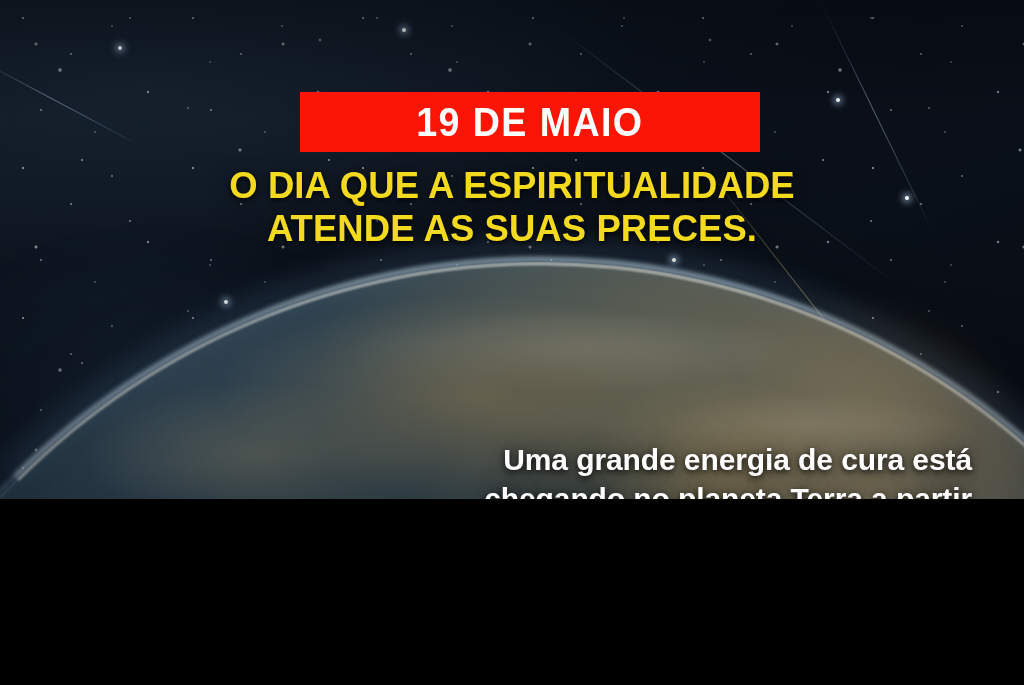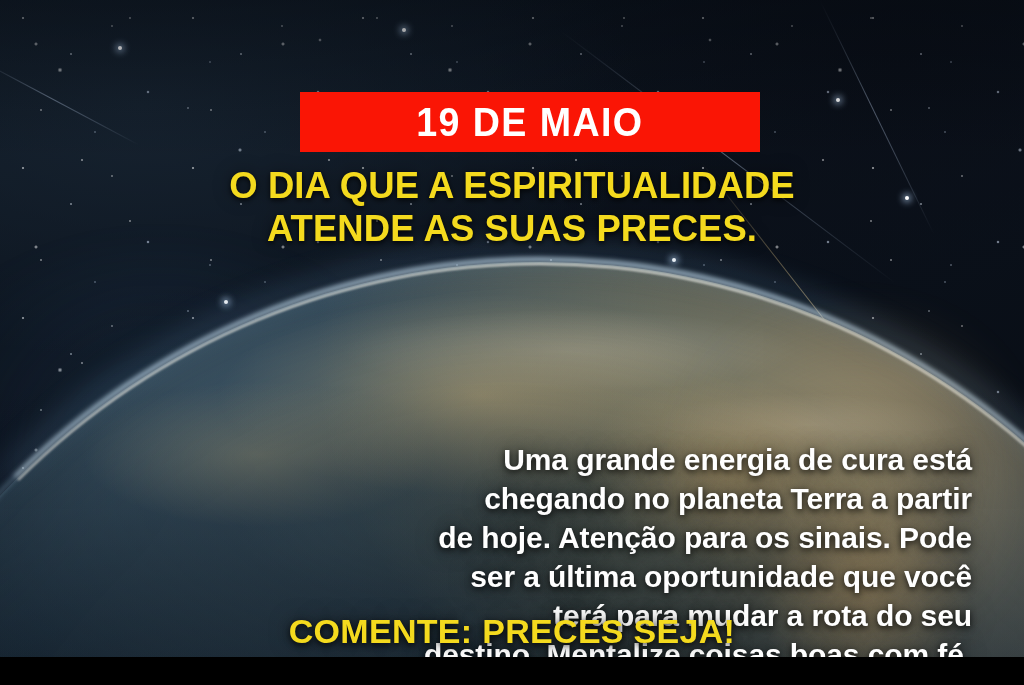--- a/index.html
+++ b/index.html
@@ -9,21 +9,21 @@
     background: #000;
   }
   body {
     font-family: "Liberation Sans", sans-serif;
   }
 
   
   .poster {
     position: relative;
     width: 1024px;
-    height: 657px;
+    height: 499px;
     overflow: hidden;
     background: #4d7c0f;
     user-select: none;
   }
 
   
   .space-bg {
     position: absolute;
     inset: 0;
     background:

